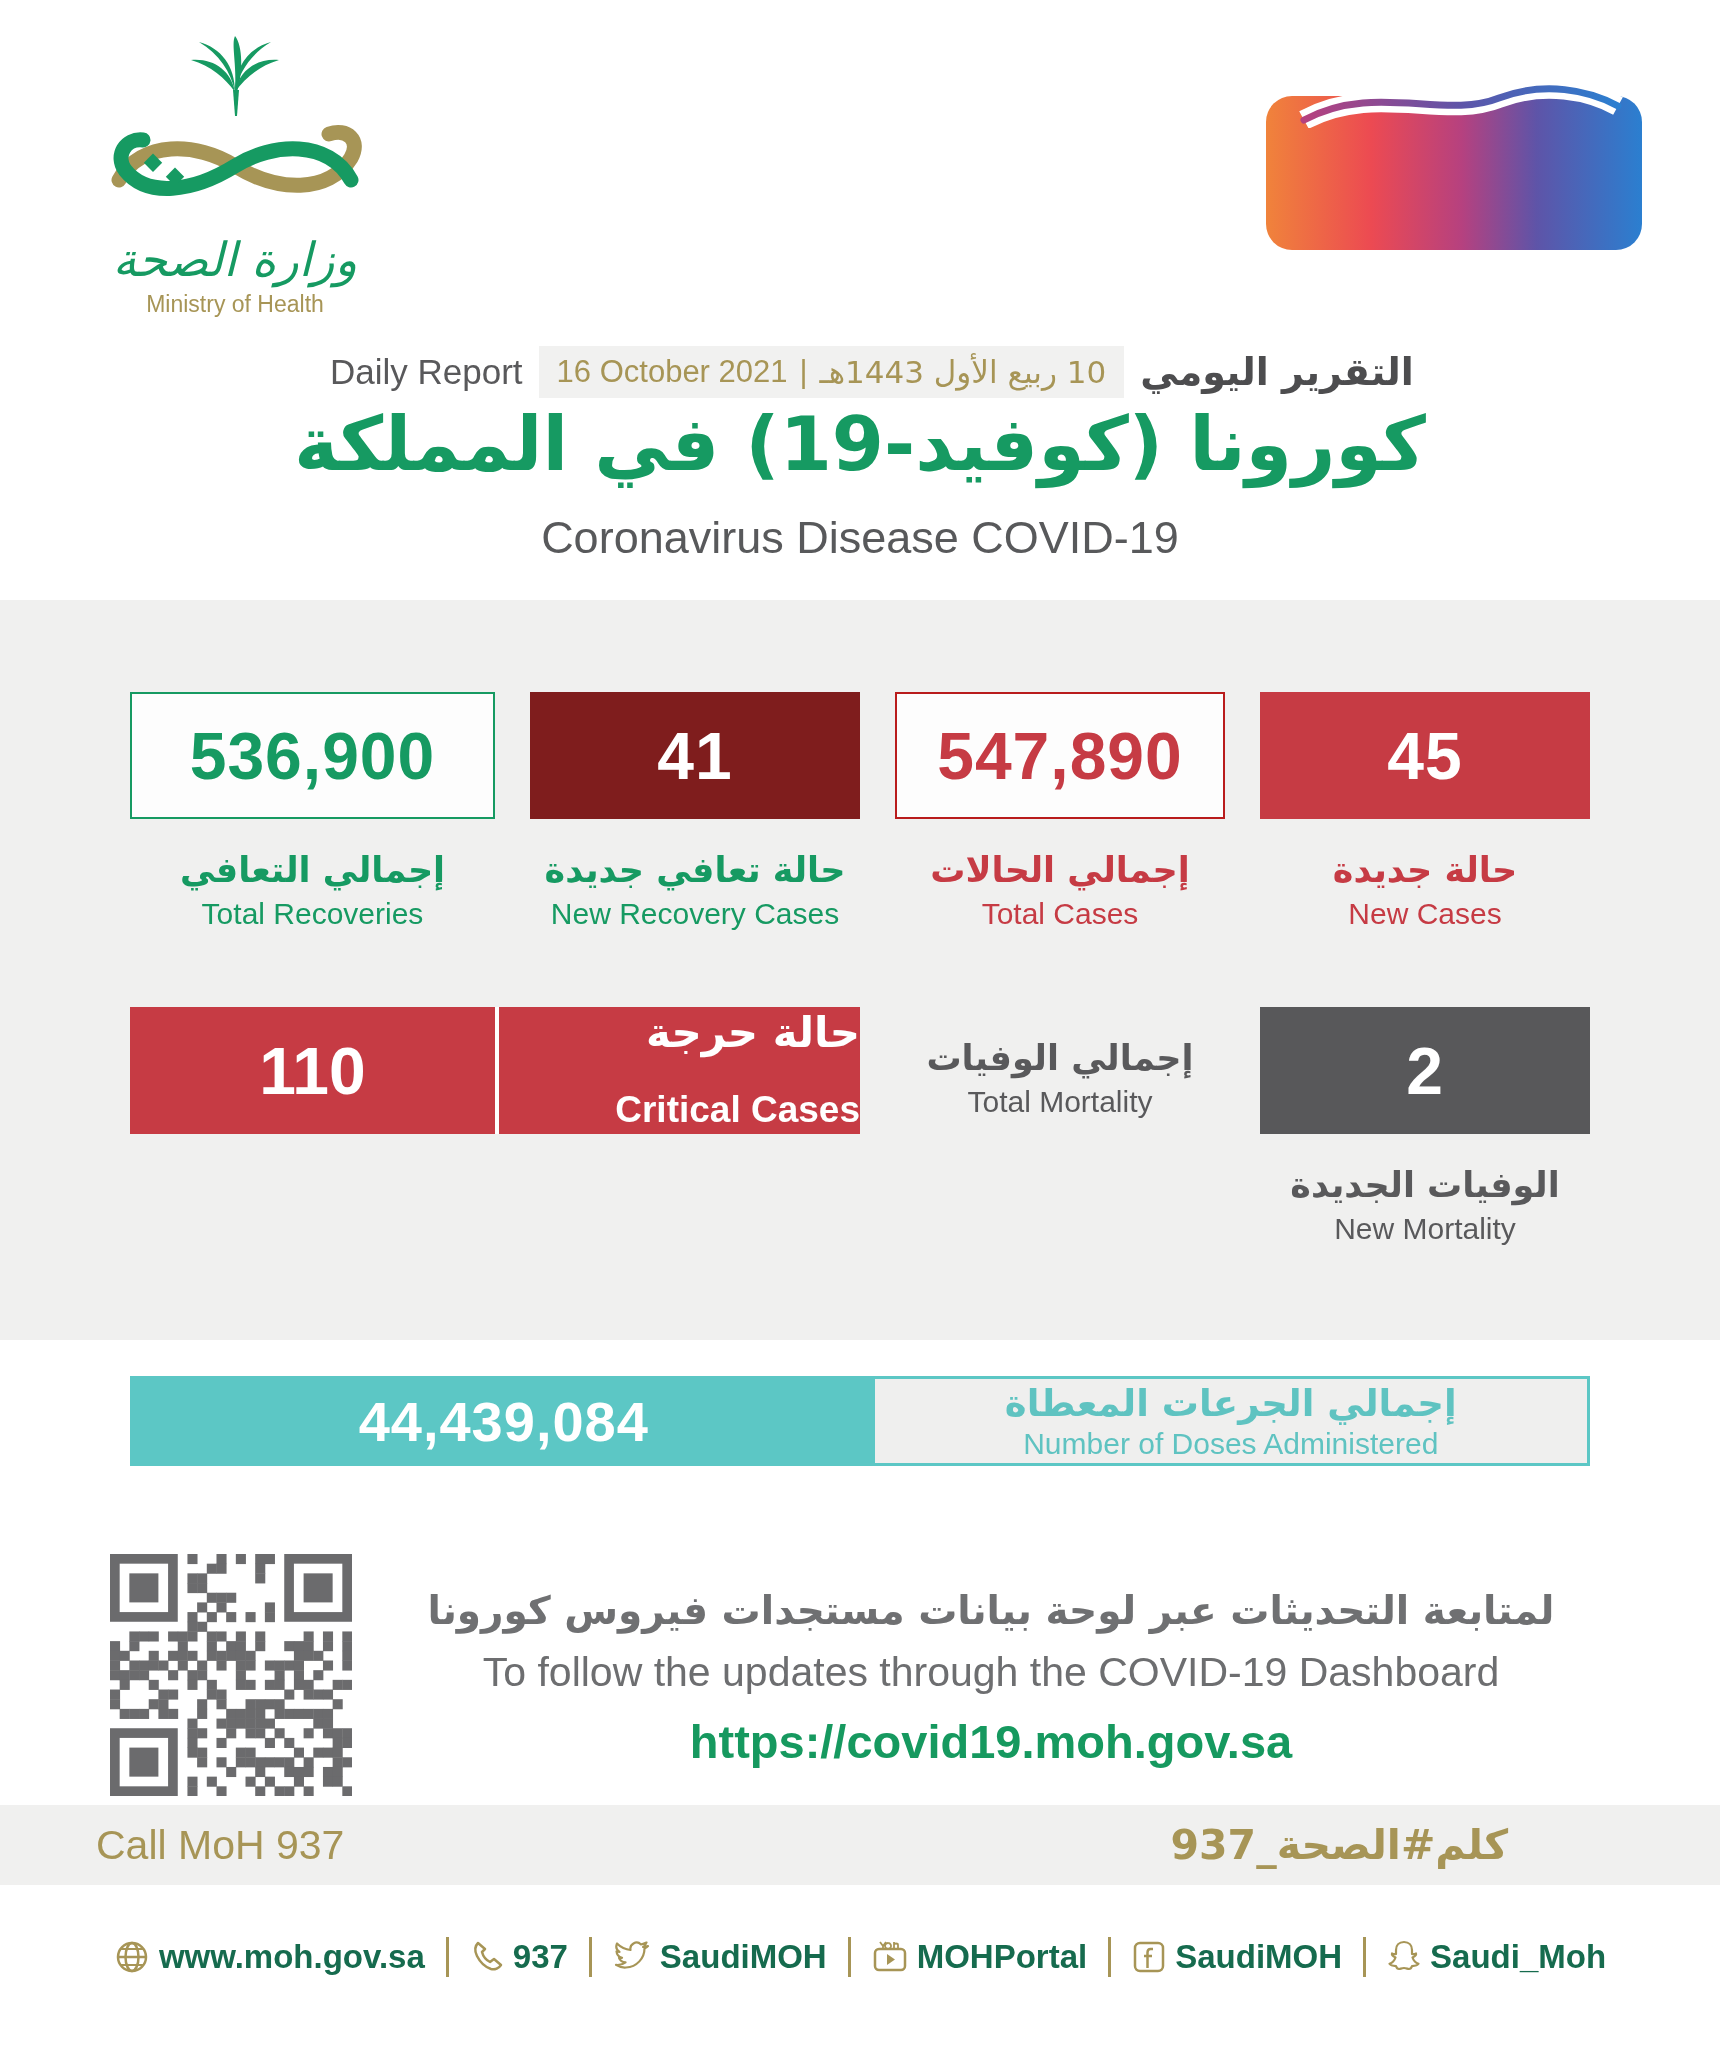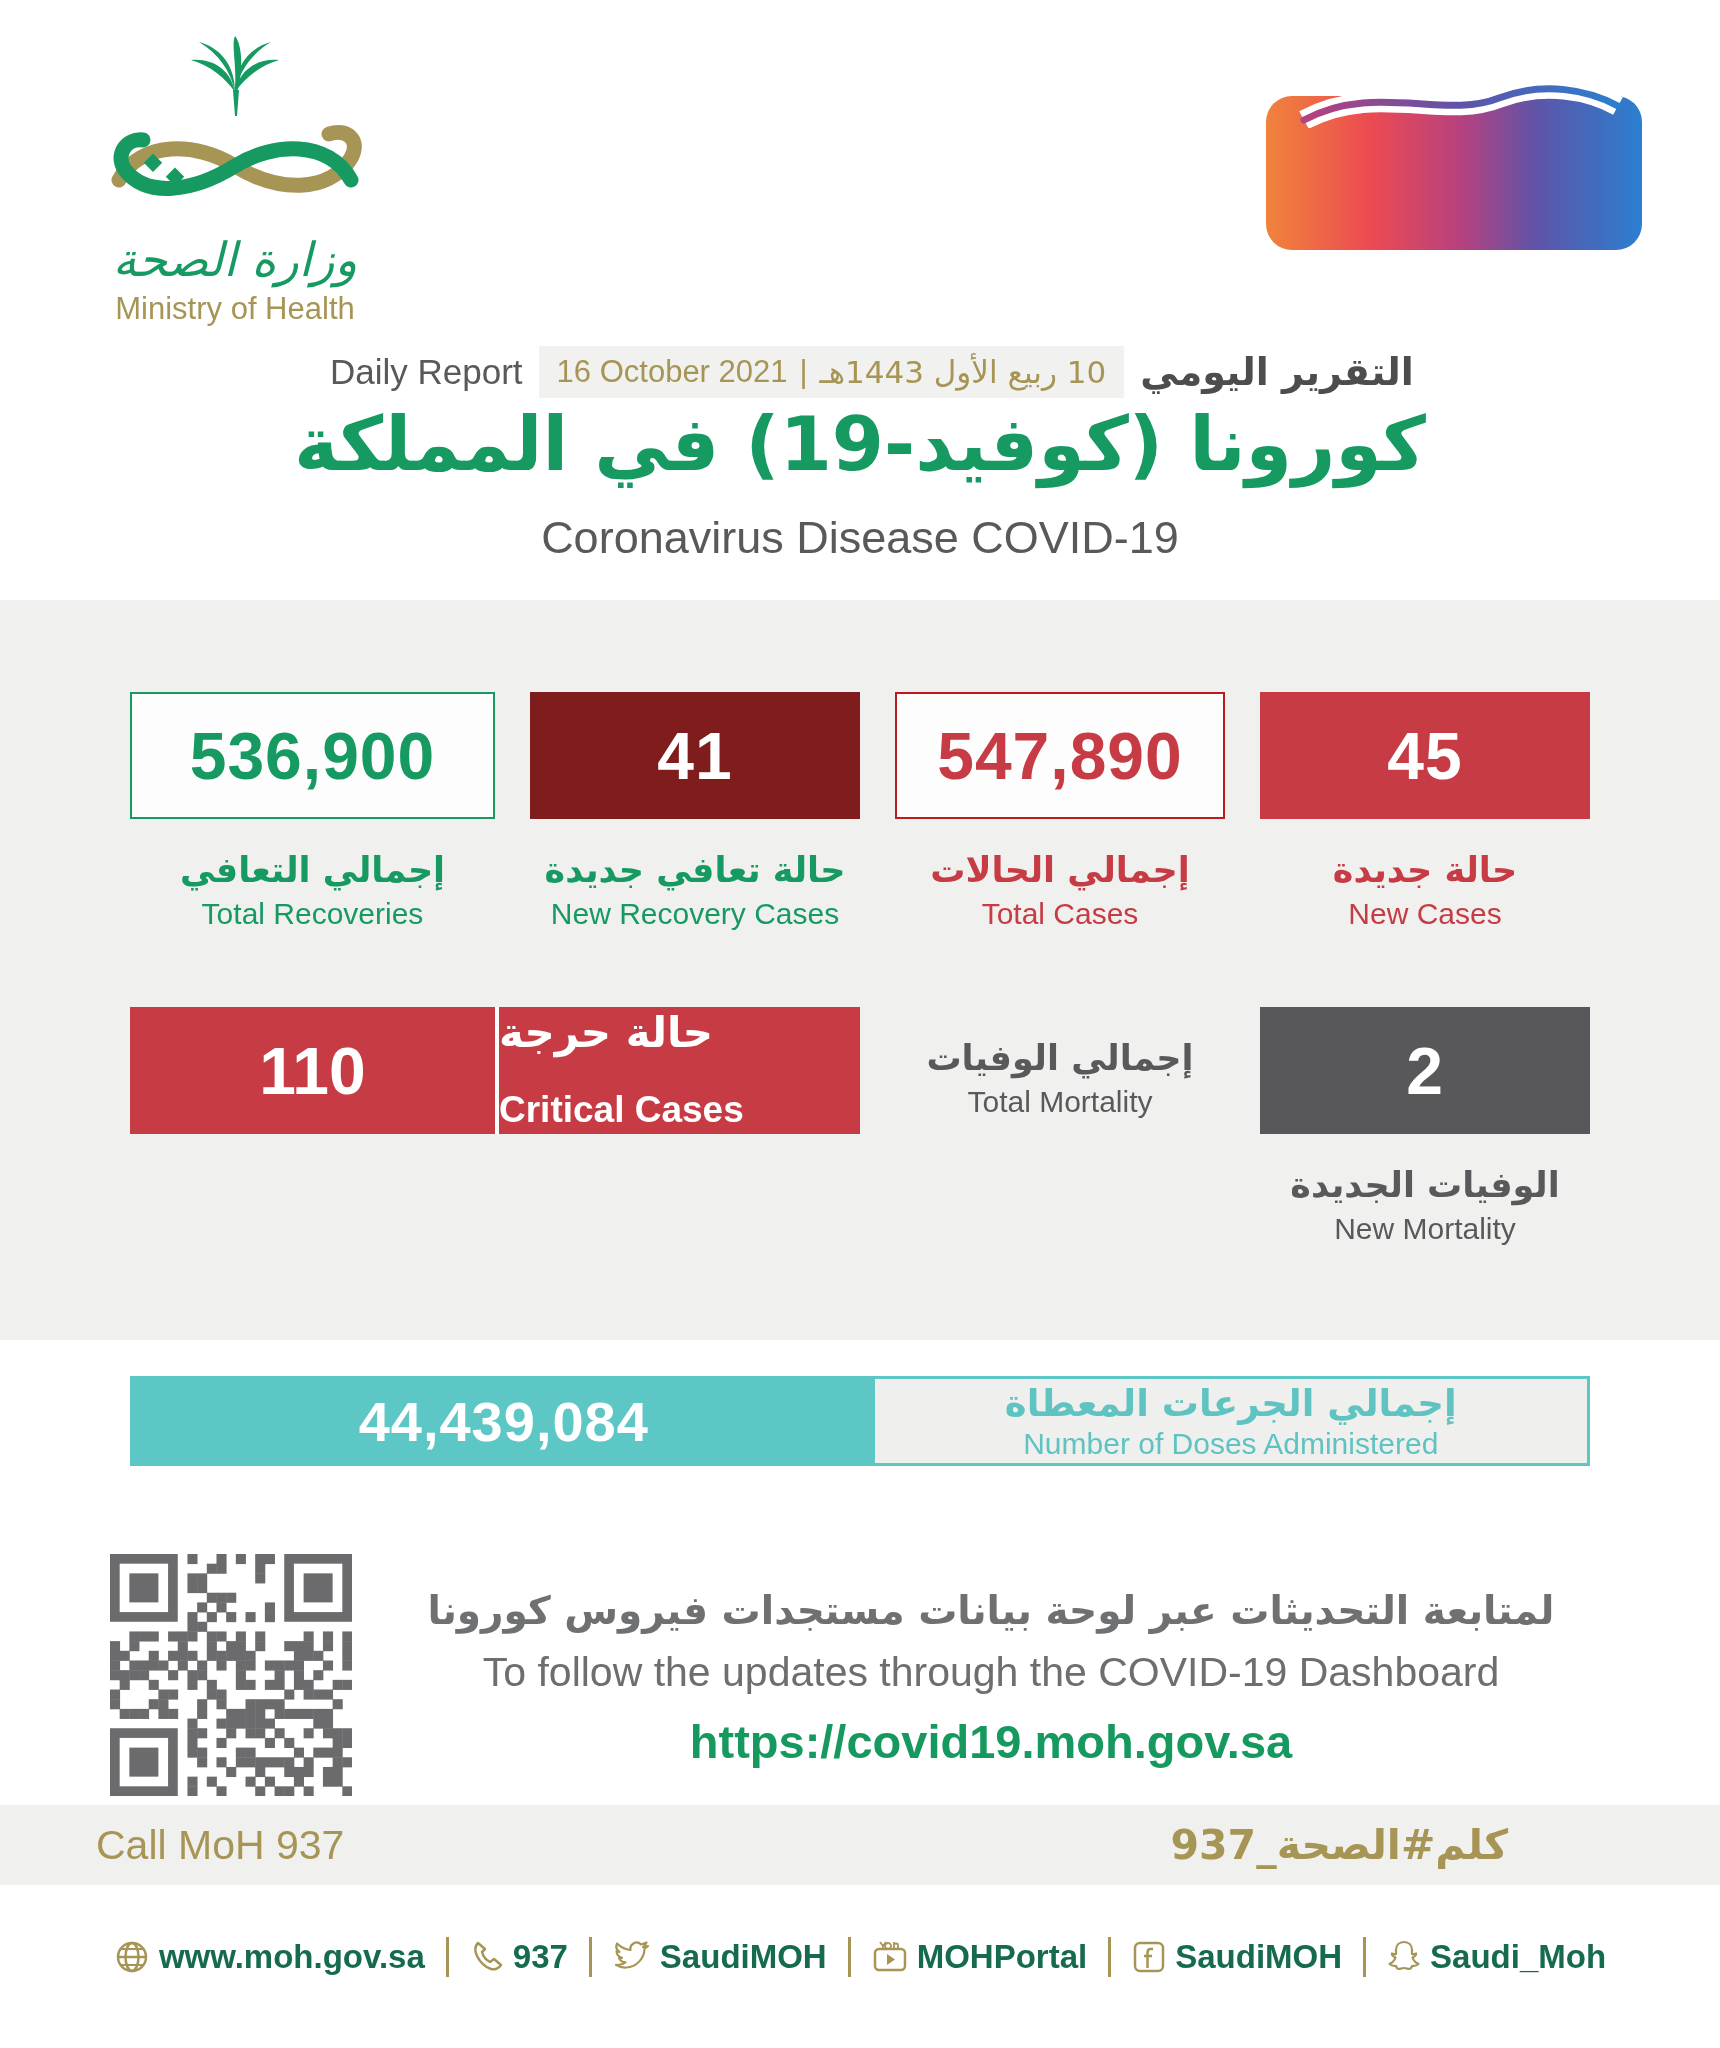--- a/index.html
+++ b/index.html
@@ -9,21 +9,21 @@
 
   #page {
     position:relative; width:1720px; height:2048px;
     background:#ffffff; overflow:hidden; margin:0 auto;
   }
 
   
   .logo { position:absolute; left:80px; top:30px; width:310px; text-align:center; }
   .logo svg { display:block; margin:0 auto; }
   .logo-ar { font-size:47px; color:#169a62; font-weight:500; margin-top:2px;font-style:italic; }
-  .logo-en { font-size:31px; color:#a79556; margin-top:4px; }
+  .logo-en { font-size:23px; color:#a79556; margin-top:4px; }
 
   .badge { position:absolute; left:1266px; top:96px; width:376px; height:154px;
     border-radius:26px; padding:9px;
     background:linear-gradient(90deg,#f0833b 0%,#ec4a52 28%,#b6417f 52%,#5e54a8 72%,#2b7fd0 100%); }
   .badge-inner { width:100%; height:100%; background:#ffffff; border-radius:18px;
     display:flex; align-items:center; justify-content:center; }
   .badge-text { font-size:66px; font-weight:bold; direction:rtl;
     background:linear-gradient(90deg,#f0833b 5%,#e9404e 40%,#8a4a9e 65%,#2b7fd0 95%);
     -webkit-background-clip:text; background-clip:text; color:transparent; padding-bottom:10px; }
   .badge-swoosh { position:absolute; top:-24px; left:28px; }
@@ -53,21 +53,21 @@
   .stat-value { font-size:66px; font-weight:bold; letter-spacing:1px; }
   .v-green { color:#169a62; } .v-red { color:#c63b44; } .v-gray { color:#636366; } .v-white { color:#ffffff; }
   .stat-label-ar { margin-top:30px; text-align:center; font-size:35px; font-weight:bold; direction:rtl; line-height:1.2; }
   .stat-label-en { margin-top:6px; text-align:center; font-size:30px; }
   .t-green { color:#169a62; } .t-red { color:#c63b44; } .t-gray { color:#59595b; }
 
   .critical-block { grid-column:1 / span 2; height:127px; background:#c63b44; display:flex; }
   .critical-value { width:365px; display:flex; align-items:center; justify-content:center;
     font-size:66px; font-weight:bold; color:#fff; }
   .critical-label { flex:1; border-left:4px solid #ffffff; display:flex; flex-direction:column;
-    align-items:flex-start; justify-content:center; color:#fff;gap:32px; }
+    align-items:flex-end; justify-content:center; color:#fff;gap:32px; }
   .critical-label .l1 { font-size:42px; font-weight:bold; direction:rtl; line-height:1.1; }
   .critical-label .l2 { font-size:37px; font-weight:bold; }
 
   
   .doses-section { position:absolute; top:1340px; left:0; width:100%; height:465px; background:#ffffff; }
   .doses-bar { width:1460px; height:90px; margin:36px auto 0; display:flex;
     border:3px solid #5cc7c5; }
   .doses-value { width:51%; background:#5cc7c5; color:#ffffff; display:flex; align-items:center;
     justify-content:center; font-size:56px; font-weight:bold; letter-spacing:1px; }
   .doses-label { flex:1; background:#efefee; display:flex; flex-direction:column; align-items:center;

